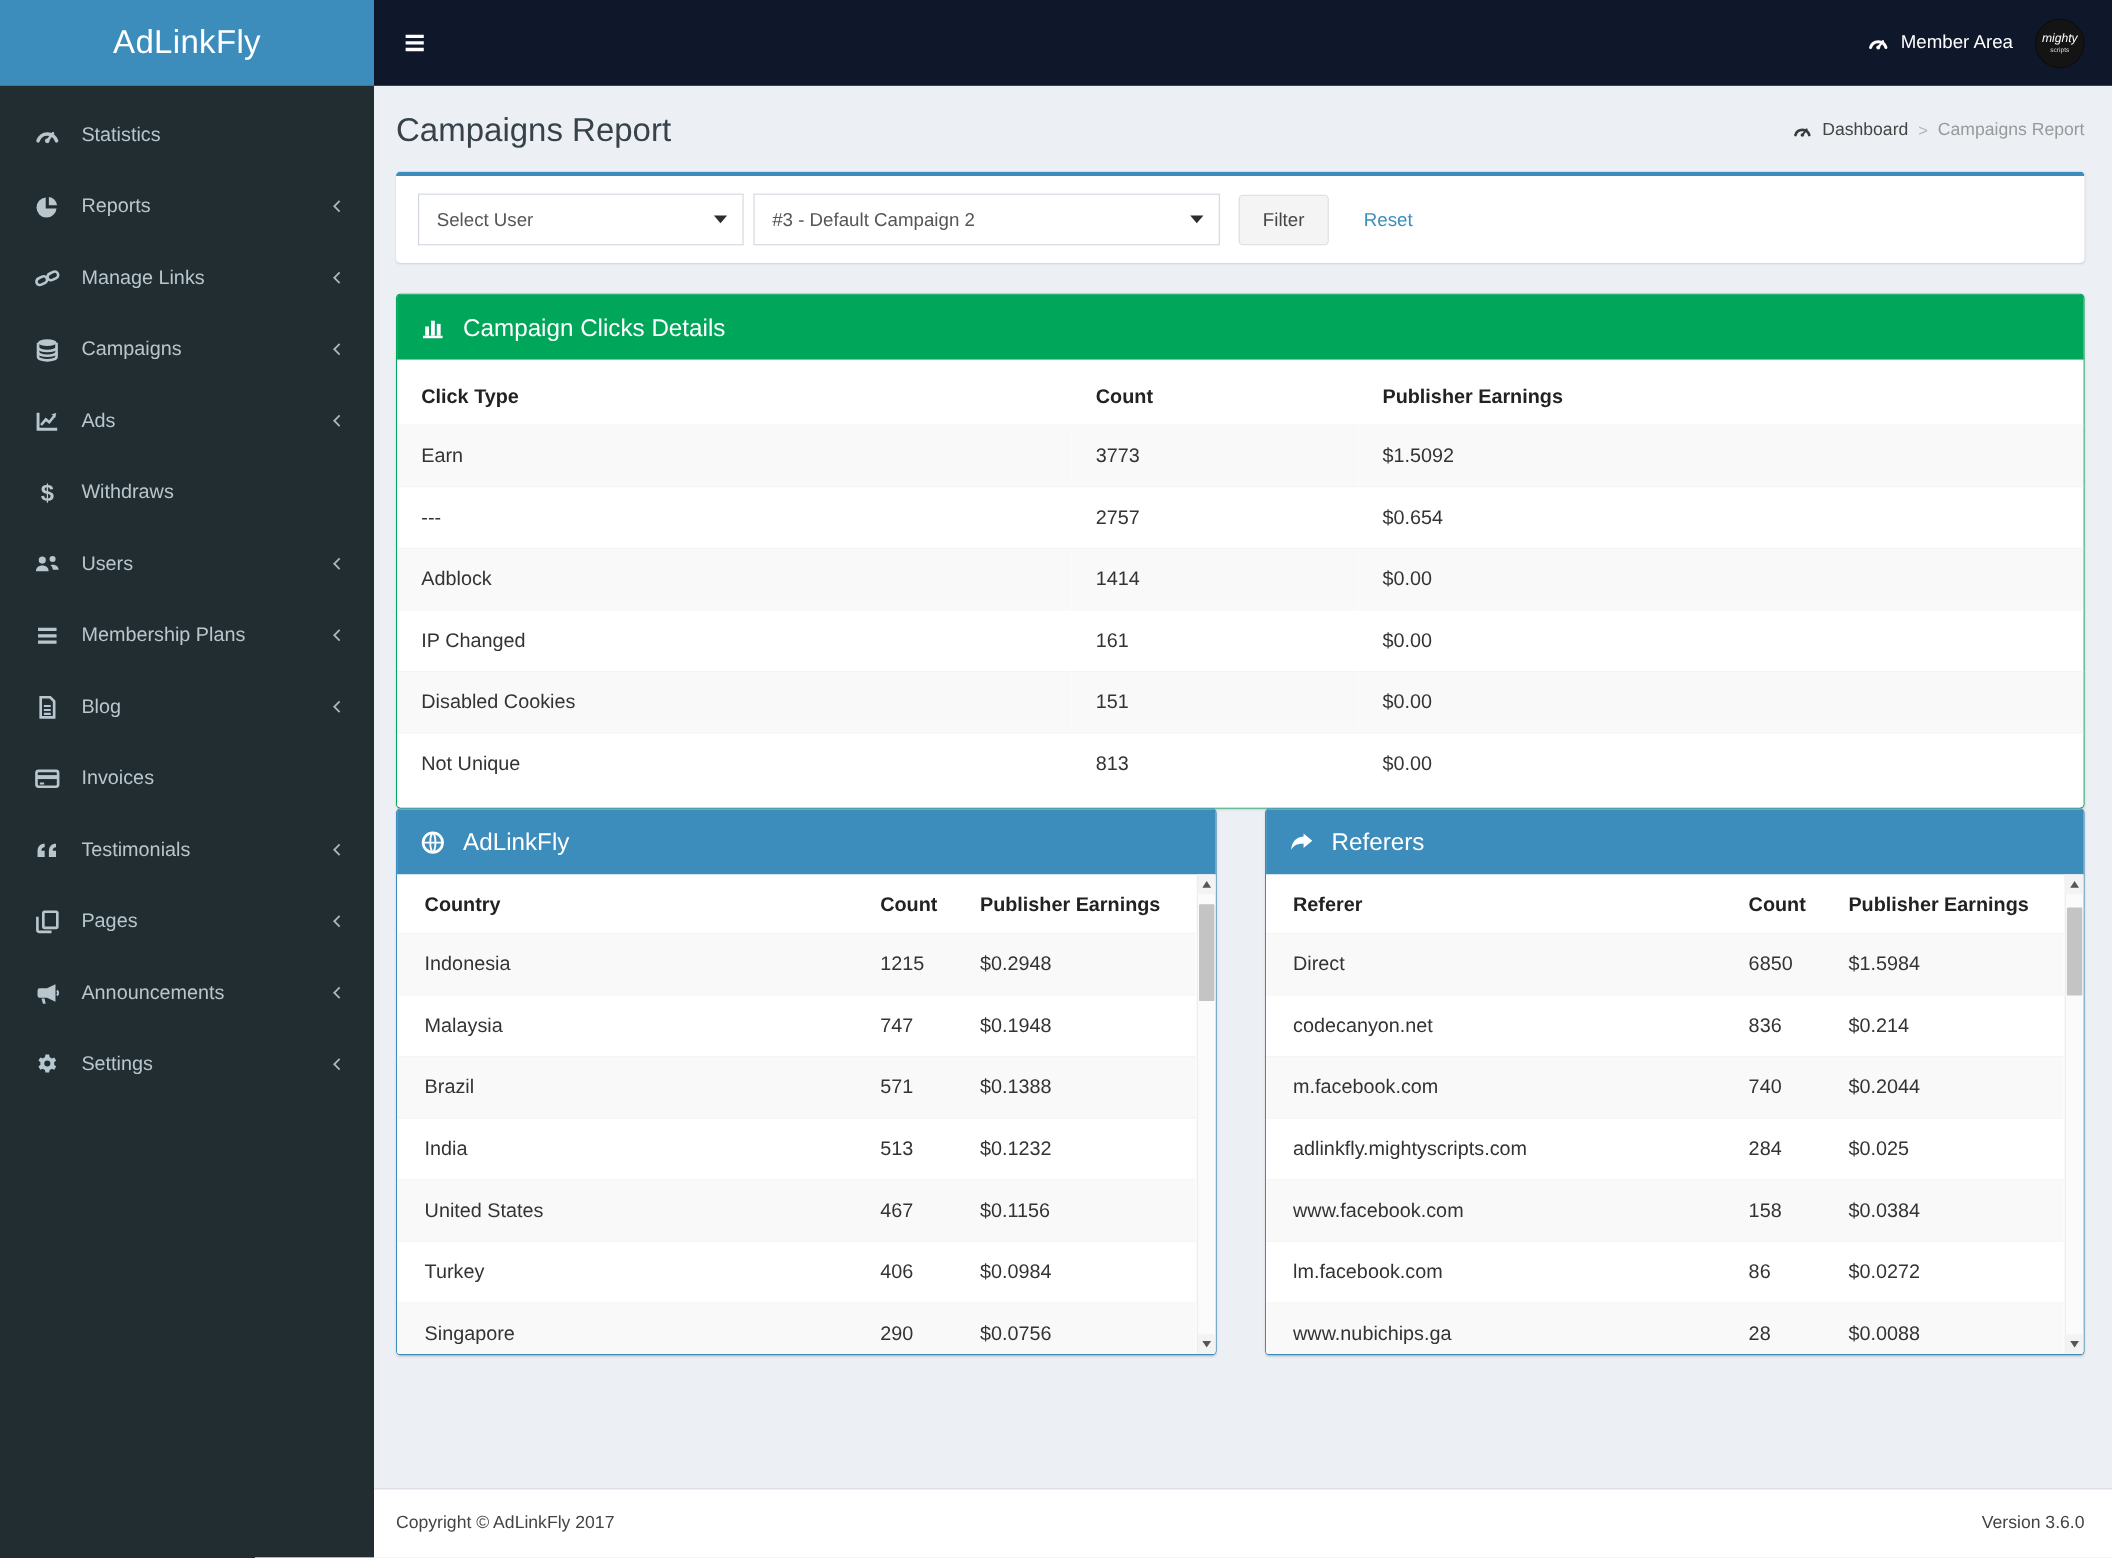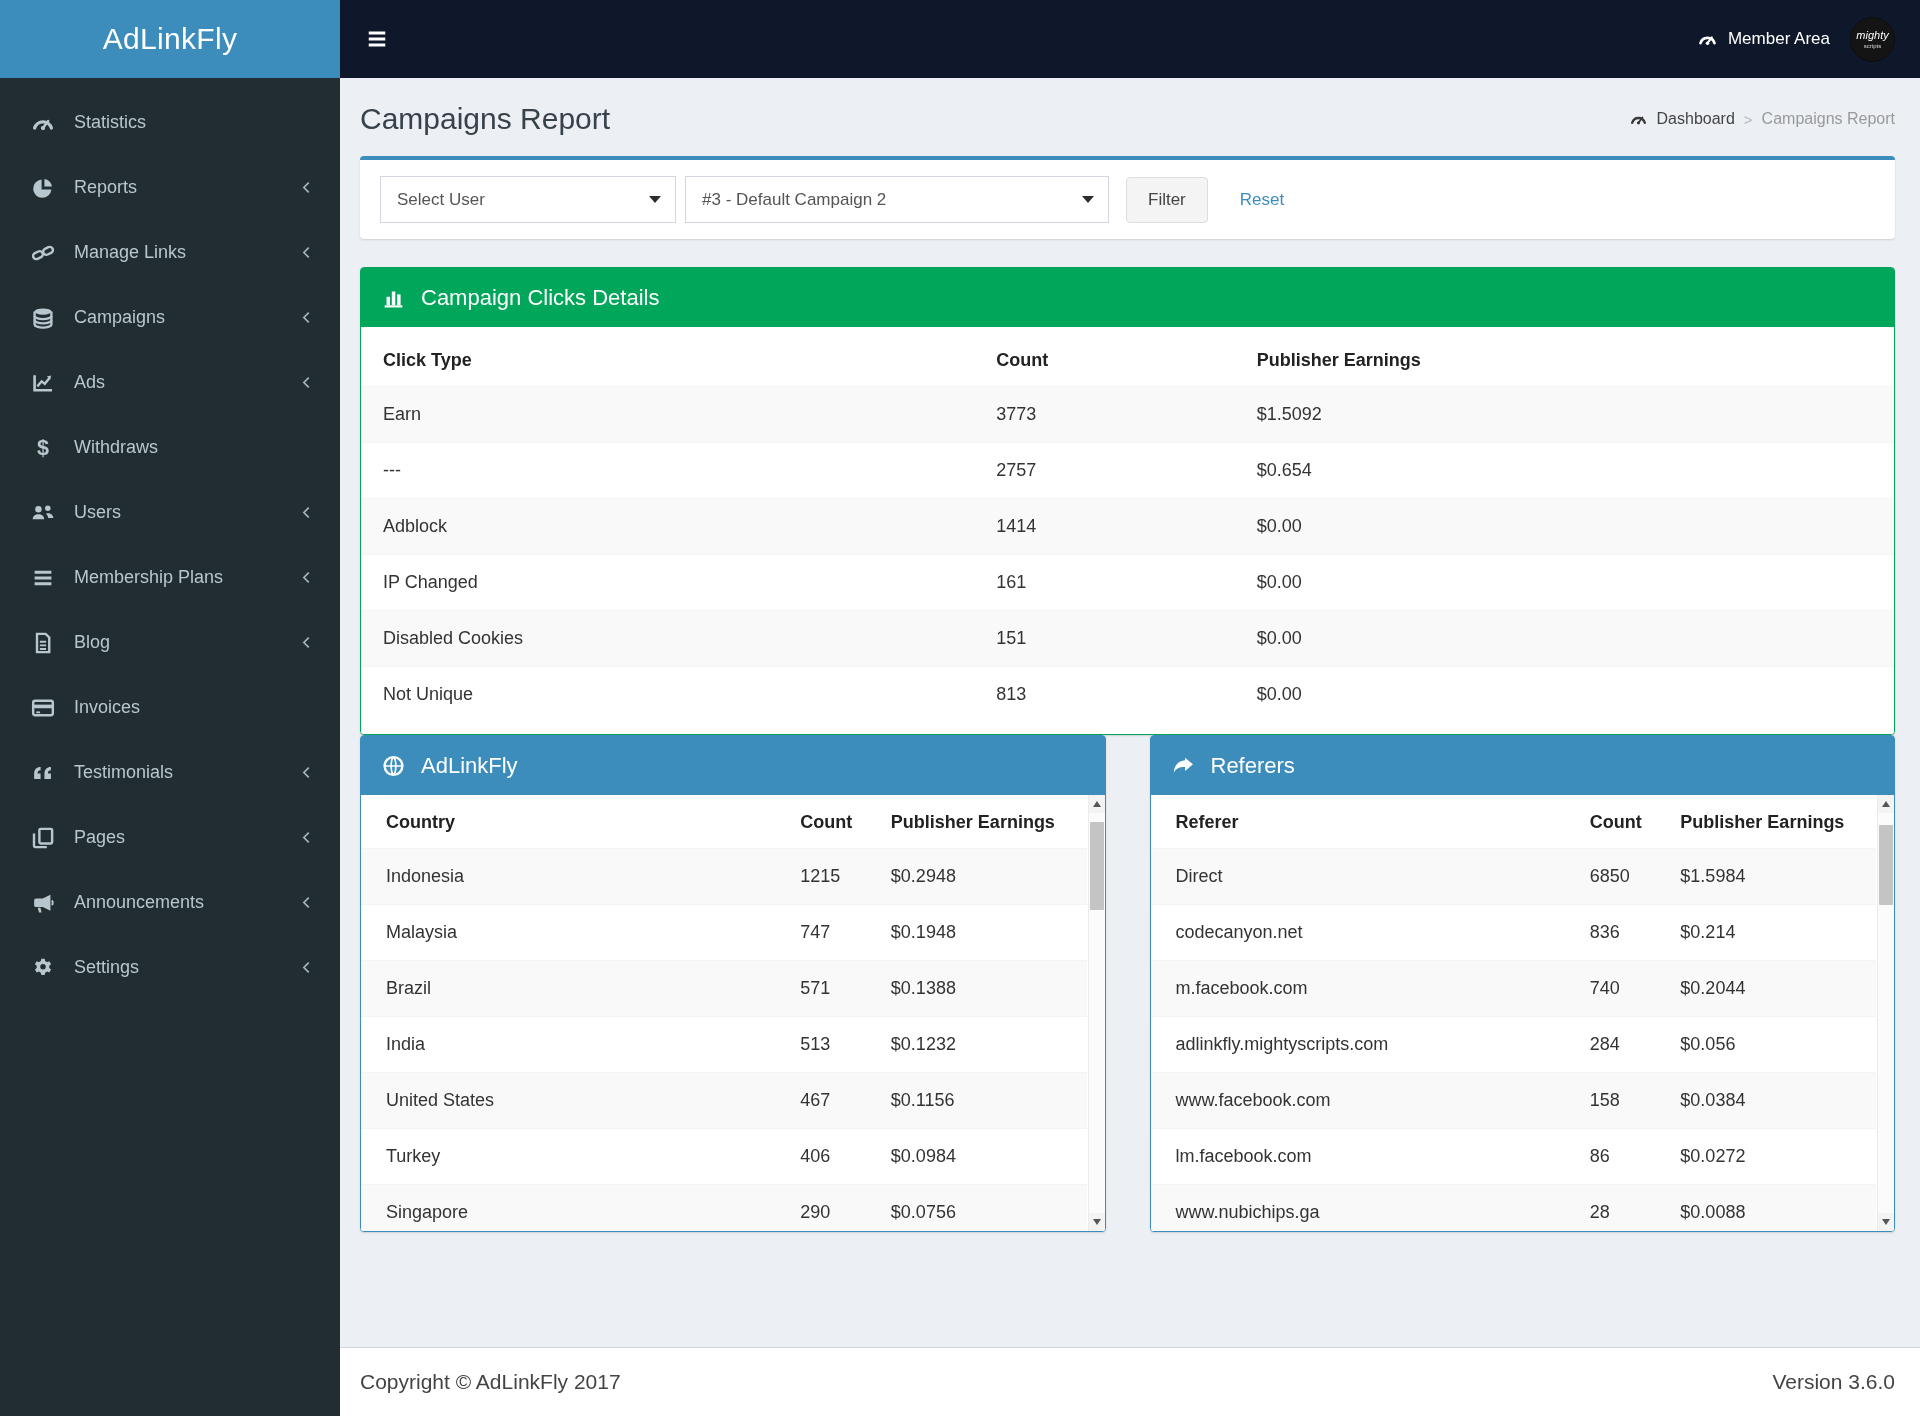--- a/index.html
+++ b/index.html
@@ -124,21 +124,21 @@
   .tri-up { width:0; height:0; border-left:4px solid transparent; border-right:4px solid transparent; border-bottom:6px solid #565656; }
   .tri-down { width:0; height:0; border-left:4px solid transparent; border-right:4px solid transparent; border-top:6px solid #565656; }
   .sb-thumb { position:absolute; left:1px; width:14px; background:#c4c4c4; border-radius:1px; }
   .thumb-countries { top:27px; height:88px; }
   .thumb-referers  { top:30px; height:80px; }
 
   
   .footer {
     flex-shrink:0; background:#fff; border-top:1px solid #d2d6de;
     padding:22px 25px 22px 20px; display:flex; justify-content:space-between;
-    font-size:21px; color:#444;
+    font-size:16px; color:#444;
   }
 </style>
 </head>
 <body>
 
 <div class="wrapper">
 
   <aside class="sidebar">
     <div class="brand">AdLinkFly</div>
     <ul class="menu">
@@ -575,21 +575,21 @@
                     <td>$0.214</td>
                   </tr>
                   <tr>
                     <td>m.facebook.com</td>
                     <td>740</td>
                     <td>$0.2044</td>
                   </tr>
                   <tr>
                     <td>adlinkfly.mightyscripts.com</td>
                     <td>284</td>
-                    <td>$0.056</td>
+                    <td>$0.025</td>
                   </tr>
                   <tr>
                     <td>www.facebook.com</td>
                     <td>158</td>
                     <td>$0.0384</td>
                   </tr>
                   <tr>
                     <td>lm.facebook.com</td>
                     <td>86</td>
                     <td>$0.0272</td>

